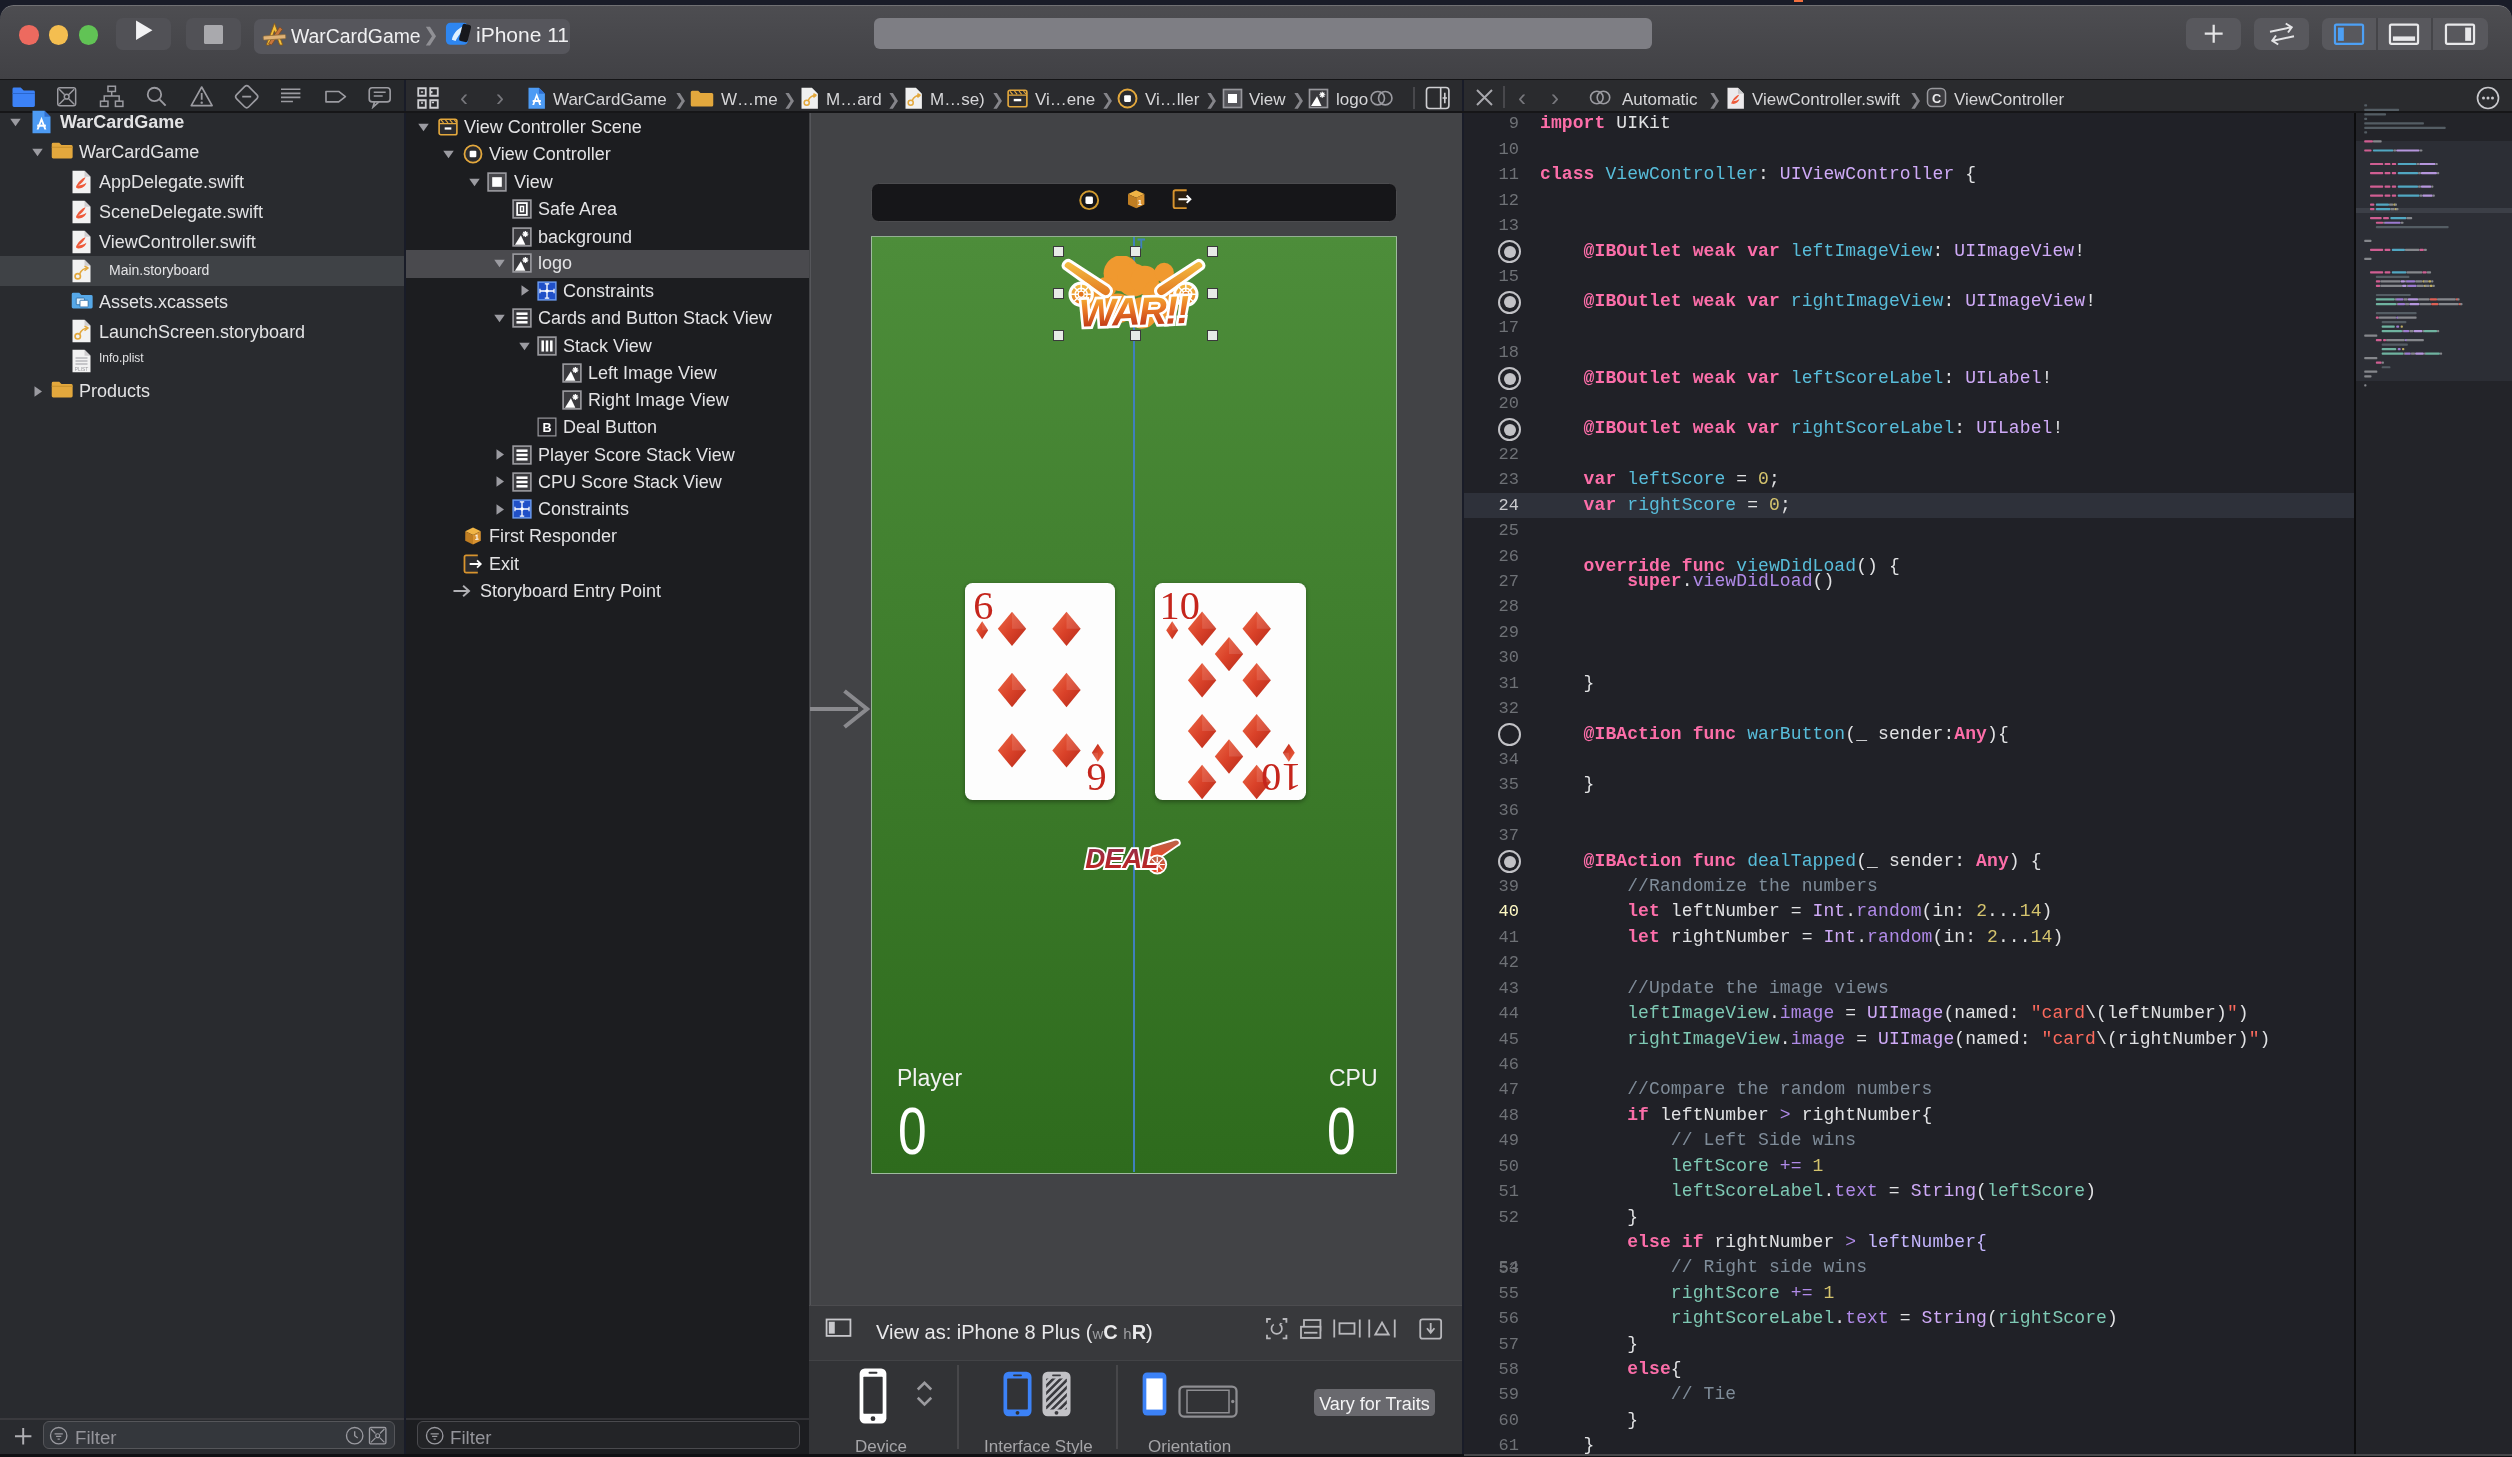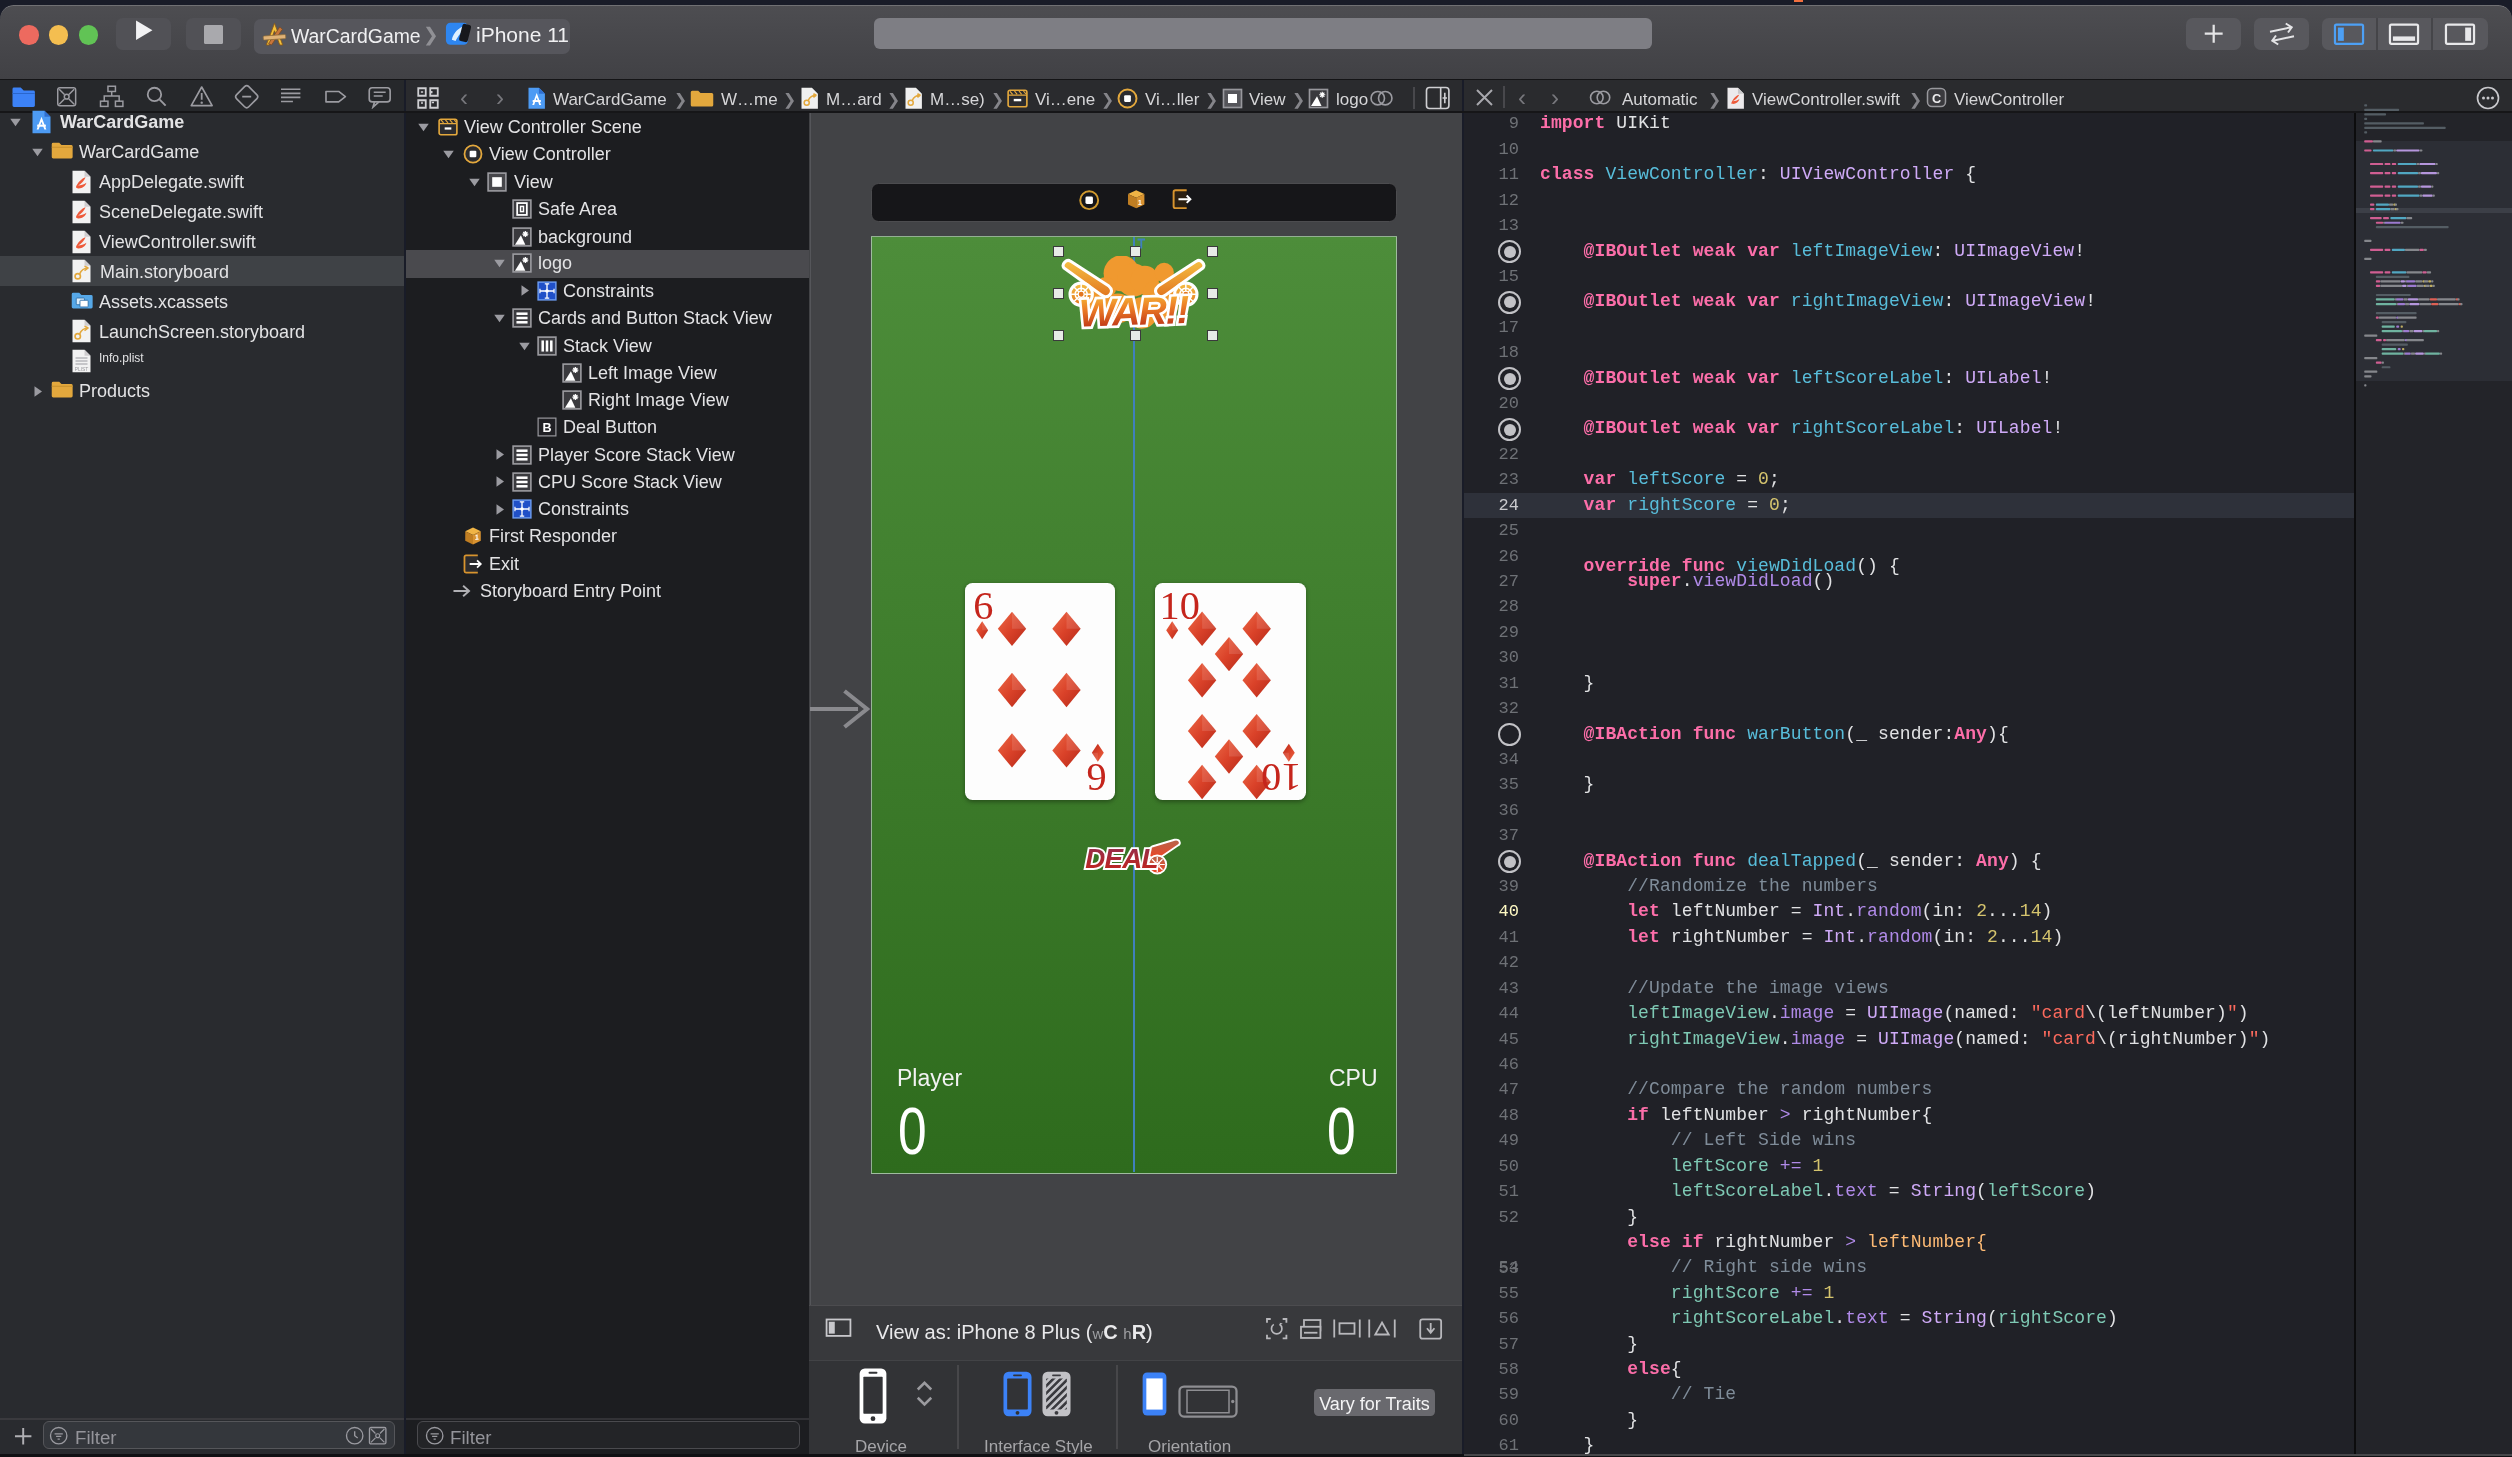--- a/index.html
+++ b/index.html
@@ -241,21 +241,21 @@
       </svg>
 <div class="a" style="left:99px;top:232px;font-size:18px;color:#e3e3e5;;white-space:nowrap">ViewController.swift</div>
 <div class="a" style="left:0px;top:256px;width:404px;height:30px;background:#3f4246"></div>
 <svg class="a" style="left:71px;top:259px" width="21" height="24" viewBox="0 0 28 32">
         <path d="M2 1 h16 l8 8 v22 H2 Z" fill="#f2f2f2"></path>
         <path d="M18 1 l8 8 h-8 Z" fill="#cfcdcf"></path>
         <circle cx="9" cy="23" r="3.6" fill="none" stroke="#e3a83d" stroke-width="2.2"></circle>
         <path d="M11.5 20 C14 14 18 12 23 12" stroke="#e3a83d" stroke-width="2.2" fill="none"></path>
         <path d="M23 12 l-5 -2.5 M23 12 l-5 3.5" stroke="#e3a83d" stroke-width="2" fill="none"></path>
       </svg>
-<div class="a" style="left:100px;top:262px;font-size:18px;color:#e3e3e5;;white-space:nowrap">Main.storyboard</div>
+<div class="a" style="left:109px;top:262px;font-size:14px;color:#e3e3e5;;white-space:nowrap">Main.storyboard</div>
 <svg class="a" style="left:71px;top:292px" width="22.4" height="18" viewBox="0 0 30 24">
         <path d="M1 3 a2 2 0 0 1 2-2 h8 l3 3 h13 a2 2 0 0 1 2 2 v14 a2 2 0 0 1-2 2 H3 a2 2 0 0 1-2-2 Z" fill="#56a8e8"></path>
         <rect x="7" y="8" width="11" height="9" rx="1" fill="#dceefc" stroke="#2f6fa8" stroke-width="1.2"></rect>
         <rect x="12" y="11" width="11" height="9" rx="1" fill="#fff" stroke="#2f6fa8" stroke-width="1.2"></rect>
       </svg>
 <div class="a" style="left:99px;top:292px;font-size:18px;color:#e3e3e5;;white-space:nowrap">Assets.xcassets</div>
 <svg class="a" style="left:71px;top:319px" width="21" height="24" viewBox="0 0 28 32">
         <path d="M2 1 h16 l8 8 v22 H2 Z" fill="#f2f2f2"></path>
         <path d="M18 1 l8 8 h-8 Z" fill="#cfcdcf"></path>
         <circle cx="9" cy="23" r="3.6" fill="none" stroke="#e3a83d" stroke-width="2.2"></circle>
@@ -752,21 +752,21 @@
 <div class="cl" style="top:1103px"><span style="color:#e1e2e4;">        </span><span style="color:#fc6ea9;font-weight:bold;">if</span><span style="color:#e1e2e4;"> leftNumber </span><span style="color:#b08ae8;">&gt;</span><span style="color:#e1e2e4;"> rightNumber{</span></div>
 <div class="ln" style="top:1128px;color:#6e7176">49</div>
 <div class="cl" style="top:1128px"><span style="color:#e1e2e4;">            </span><span style="color:#7f8c99;">// Left Side wins</span></div>
 <div class="ln" style="top:1154px;color:#6e7176">50</div>
 <div class="cl" style="top:1154px"><span style="color:#e1e2e4;">            </span><span style="color:#7ec9b4;">leftScore</span><span style="color:#e1e2e4;"> </span><span style="color:#b08ae8;">+=</span><span style="color:#e1e2e4;"> </span><span style="color:#d5c46e;">1</span></div>
 <div class="ln" style="top:1179px;color:#6e7176">51</div>
 <div class="cl" style="top:1179px"><span style="color:#e1e2e4;">            </span><span style="color:#7ec9b4;">leftScoreLabel</span><span style="color:#e1e2e4;">.</span><span style="color:#b08ae8;">text</span><span style="color:#e1e2e4;"> = </span><span style="color:#cfaaf7;">String</span><span style="color:#e1e2e4;">(</span><span style="color:#7ec9b4;">leftScore</span><span style="color:#e1e2e4;">)</span></div>
 <div class="ln" style="top:1205px;color:#6e7176">52</div>
 <div class="cl" style="top:1205px"><span style="color:#e1e2e4;">        }</span></div>
 <div class="ln" style="top:1256px;color:#6e7176">53</div>
-<div class="cl" style="top:1230px"><span style="color:#e1e2e4;">        </span><span style="color:#fc6ea9;font-weight:bold;">else</span><span style="color:#e1e2e4;"> </span><span style="color:#fc6ea9;font-weight:bold;">if</span><span style="color:#e1e2e4;"> rightNumber </span><span style="color:#b08ae8;">&gt;</span><span style="color:#fdba74;"> leftNumber{</span></div>
+<div class="cl" style="top:1230px"><span style="color:#e1e2e4;">        </span><span style="color:#fc6ea9;font-weight:bold;">else</span><span style="color:#e1e2e4;"> </span><span style="color:#fc6ea9;font-weight:bold;">if</span><span style="color:#e1e2e4;"> rightNumber </span><span style="color:#b08ae8;">&gt;</span><span style="color:#c4b5fd;"> leftNumber{</span></div>
 <div class="ln" style="top:1255px;color:#6e7176">54</div>
 <div class="cl" style="top:1255px"><span style="color:#e1e2e4;">            </span><span style="color:#7f8c99;">// Right side wins</span></div>
 <div class="ln" style="top:1281px;color:#6e7176">55</div>
 <div class="cl" style="top:1281px"><span style="color:#e1e2e4;">            </span><span style="color:#7ec9b4;">rightScore</span><span style="color:#e1e2e4;"> </span><span style="color:#b08ae8;">+=</span><span style="color:#e1e2e4;"> </span><span style="color:#d5c46e;">1</span></div>
 <div class="ln" style="top:1306px;color:#6e7176">56</div>
 <div class="cl" style="top:1306px"><span style="color:#e1e2e4;">            </span><span style="color:#7ec9b4;">rightScoreLabel</span><span style="color:#e1e2e4;">.</span><span style="color:#b08ae8;">text</span><span style="color:#e1e2e4;"> = </span><span style="color:#cfaaf7;">String</span><span style="color:#e1e2e4;">(</span><span style="color:#7ec9b4;">rightScore</span><span style="color:#e1e2e4;">)</span></div>
 <div class="ln" style="top:1332px;color:#6e7176">57</div>
 <div class="cl" style="top:1332px"><span style="color:#e1e2e4;">        }</span></div>
 <div class="ln" style="top:1357px;color:#6e7176">58</div>
 <div class="cl" style="top:1357px"><span style="color:#e1e2e4;">        </span><span style="color:#fc6ea9;font-weight:bold;">else</span><span style="color:#e1e2e4;">{</span></div>

